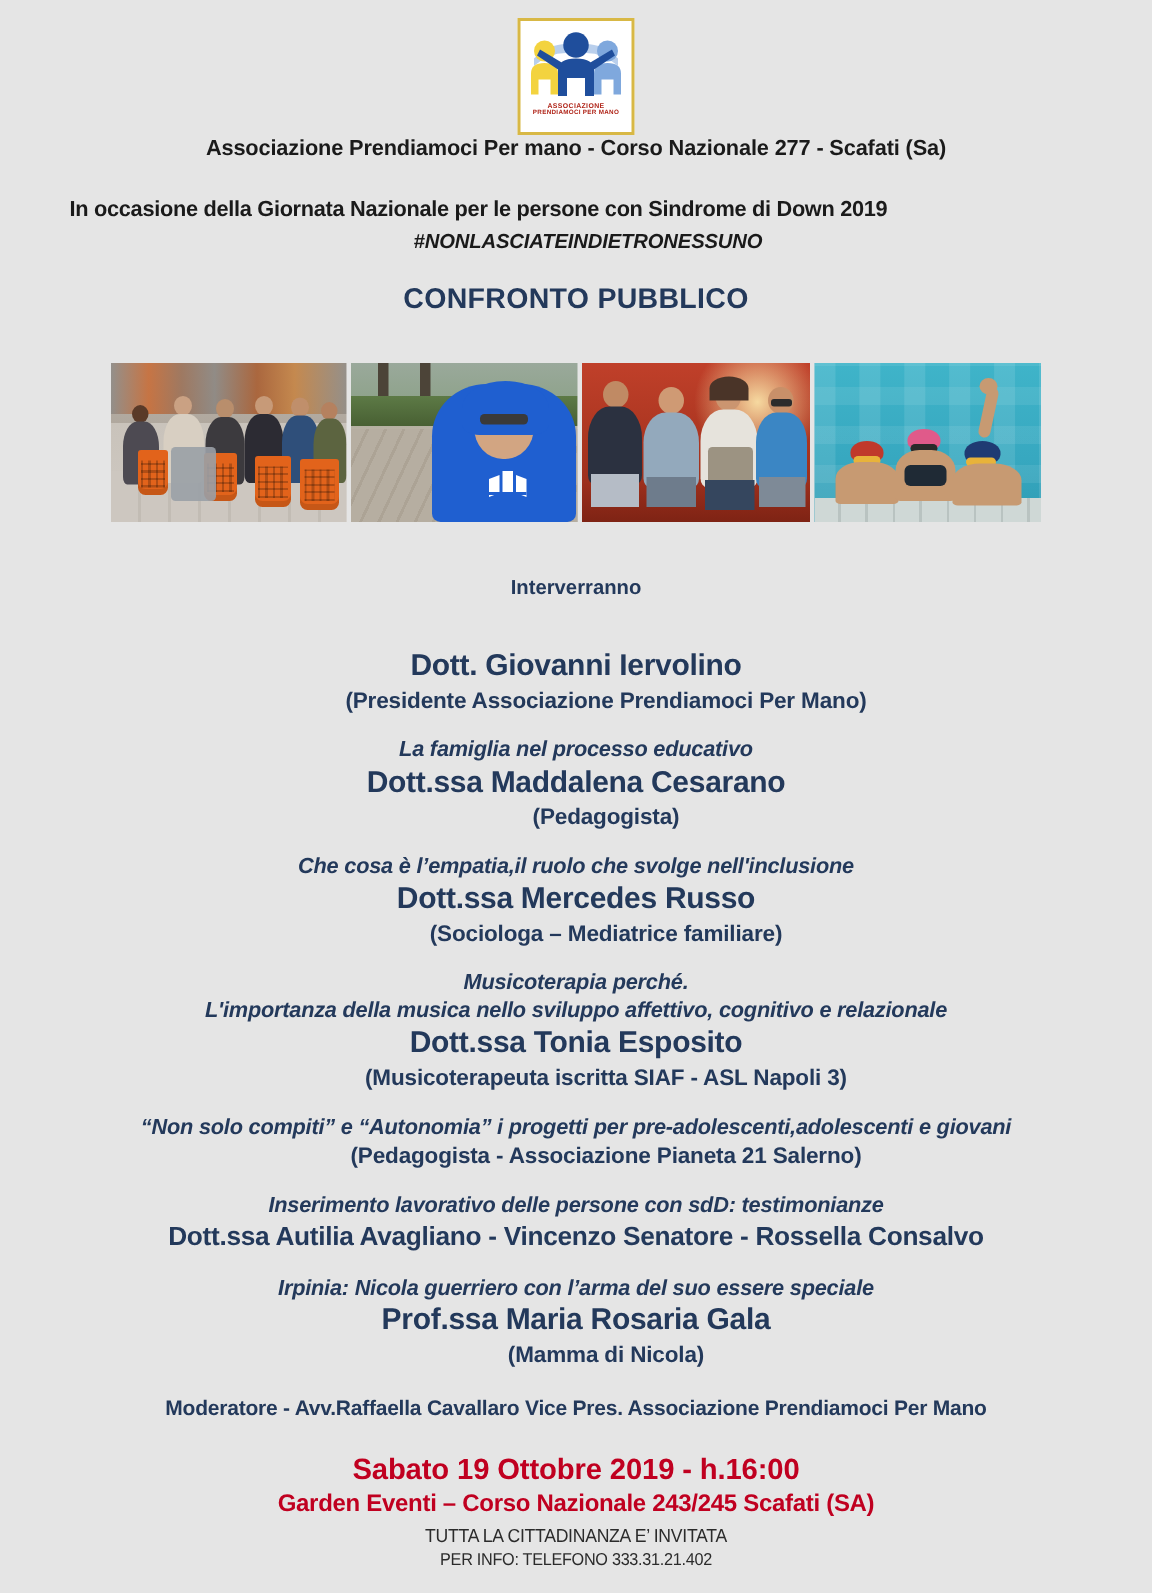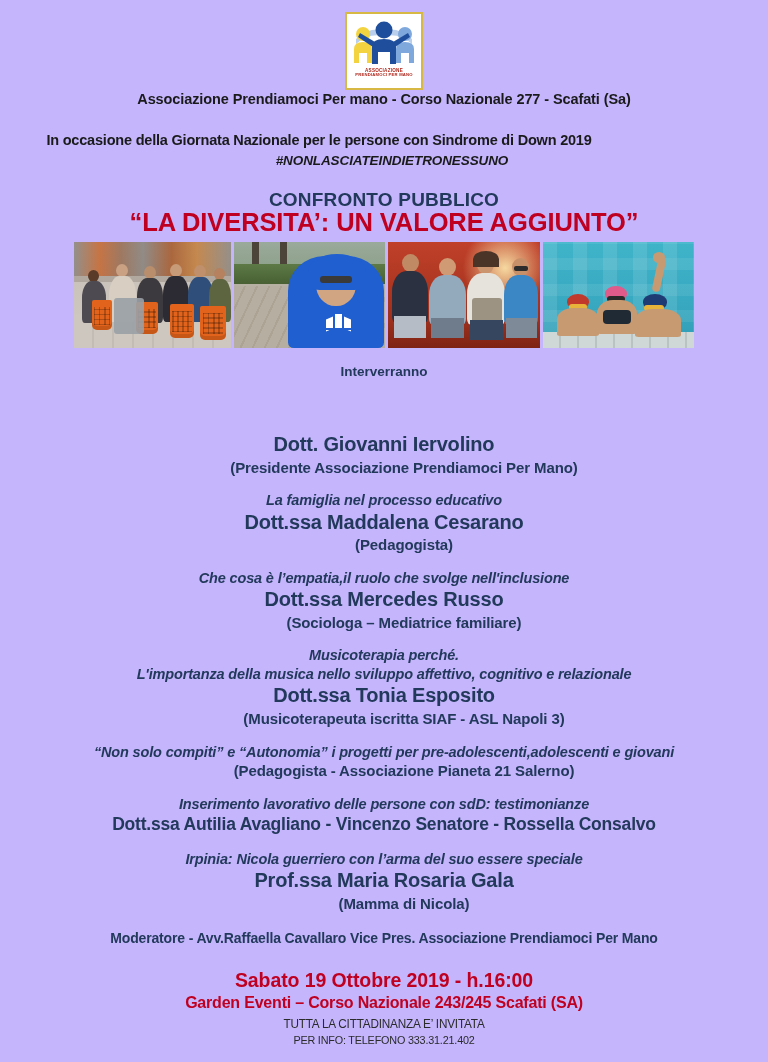--- a/index.html
+++ b/index.html
@@ -12,21 +12,21 @@
     height: 1062px;
     font-family: "Liberation Sans", sans-serif;
     color: #1f3864;
     overflow: hidden;
     position: relative;
   }
   .poster {
     width: 768px;
     height: 1062px;
     position: relative;
-    background: #c4b5fd;
+    background: #e5e5e5;
   }
 
   
   .logo-wrap {
     position: absolute;
     top: 12px;
     left: 0;
     width: 768px;
     display: flex;
     justify-content: center;
@@ -215,21 +215,21 @@
   .p4 .ledge {
     position:absolute;left:0;right:0;bottom:0;height:16px;
     background: repeating-linear-gradient(90deg,#cfd8d6 0 16px,#b9c3c1 16px 18px);
   }
   .swimmer-body{position:absolute;background:#c79a72;border-radius:40% 40% 8% 8%;}
   .cap{position:absolute;border-radius:50% 50% 45% 45%;}
 
   
   .interverranno {
     position: absolute;
-    top: 364px; left: 0; width: 768px;
+    top: 384px; left: 0; width: 768px;
     font-size: 13.5px; font-weight: bold; color: #23395b;
   }
   .blocks {
     position: absolute;
     top: 396px; left: 0; width: 768px; margin-top: 36px;
   }
   .blk { text-align: center; margin-bottom: 0px; }
   .topic {
     font-size: 14.5px;
     font-weight: bold;
@@ -318,21 +318,20 @@
         <div>ASSOCIAZIONE</div>
         <div>PRENDIAMOCI PER MANO</div>
       </div>
     </div>
   </div>
 
   <div class="assoc-line center">Associazione Prendiamoci Per mano -  Corso Nazionale 277 - Scafati (Sa)</div>
   <div class="occasion center">In occasione della Giornata Nazionale per le persone con Sindrome di Down 2019</div>
   <div class="hashtag center">#NONLASCIATEINDIETRONESSUNO</div>
   <div class="confronto center">CONFRONTO PUBBLICO</div>
-  <div class="maintitle center">“LA DIVERSITA’: UN VALORE AGGIUNTO”</div>
 
   <div class="photos">
 
     <div class="photo p1">
       <div class="shelf"></div>
       <div class="floor"></div>
 
       <div class="head" style="left:14px;top:28px;width:11px;height:12px;background:#5a3a28;"></div>
       <div class="person" style="left:8px;top:39px;width:24px;height:42px;background:#4d4a52;"></div>
       <div class="head" style="left:42px;top:22px;width:12px;height:13px;background:#caa183;"></div>

